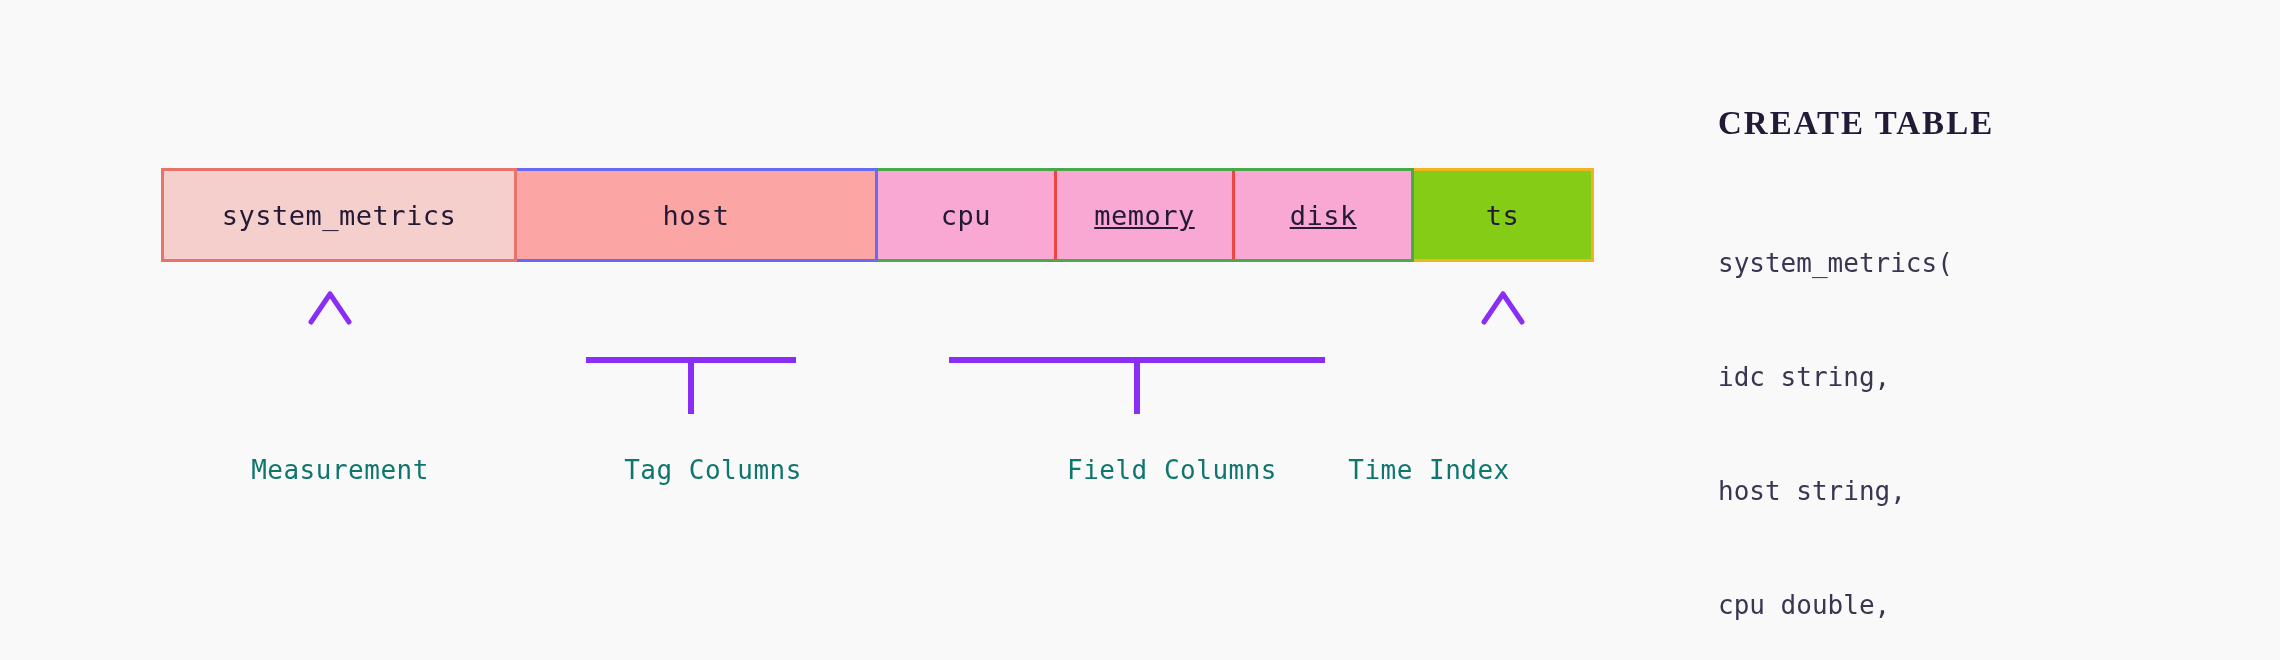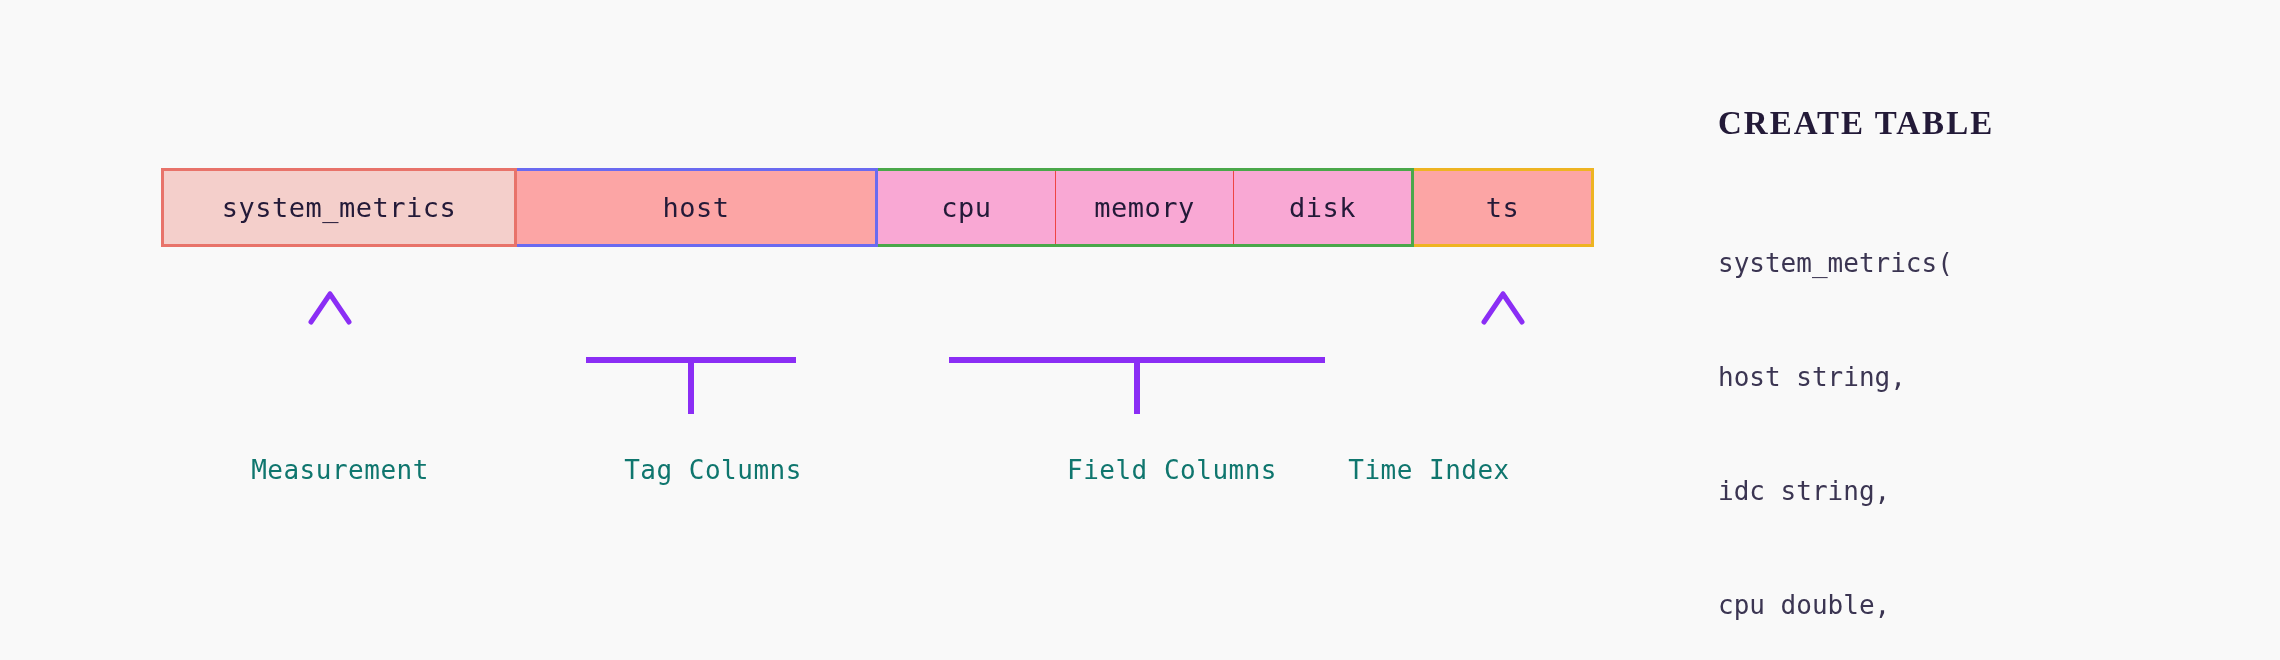--- a/index.html
+++ b/index.html
@@ -17,21 +17,21 @@
     position: relative;
     width: 2280px;
     height: 660px;
   }
 
   
   .schema-strip {
     position: absolute;
     left: 161px;
     top: 168px;
-    height: 79px;
+    height: 94px;
     display: flex;
     align-items: stretch;
   }
   .group {
     display: flex;
     align-items: stretch;
     box-sizing: border-box;
   }
   .group.measurement {
     width: 356px;
@@ -45,36 +45,36 @@
     border-left: none;
   }
   .group.field {
     width: 536px;
     background: #f9a8d4;
     border: 3px solid #4aa84a;
     border-left: none;
   }
   .group.time {
     width: 180px;
-    background: #fca5a5;
+    background: #84cc16;
     border: 3px solid #eeb422;
     border-left: none;
   }
   .cell {
     flex: 1 1 0;
     display: flex;
     align-items: center;
     justify-content: center;
     font-size: 27px;
     color: #231a38;
     letter-spacing: 0.5px;
     box-sizing: border-box;
   }
   .group.tag .cell + .cell { border-left: 3px solid #6a6af0; }
-  .group.field .cell + .cell { border-left: 1px solid #ef4444; }
+  .group.field .cell + .cell { border-left: 3px solid #ef4444; text-decoration: underline; }
 
   
   .connectors {
     position: absolute;
     left: 0;
     top: 0;
     width: 2280px;
     height: 660px;
     pointer-events: none;
   }
@@ -181,22 +181,22 @@
 
   <div class="caption" style="left:340px; top:455px;">Measurement</div>
   <div class="caption" style="left:713px; top:455px;">Tag Columns</div>
   <div class="caption" style="left:1172px; top:455px;">Field Columns</div>
   <div class="caption" style="left:1429px; top:455px;">Time Index</div>
 
   <div class="sql-panel">
     <div class="sql-title">CREATE TABLE</div>
     <div class="sql-body">
       <div class="sql-line"><span>system_metrics(</span><b></b></div>
+      <div class="sql-line"><span>idc string,</span><b></b></div>
       <div class="sql-line"><span>host string,</span><b></b></div>
-      <div class="sql-line"><span>idc string,</span><b></b></div>
       <div class="sql-line"><span>cpu double,</span><b></b></div>
       
       
       
       
     </div>
   </div>
 
 </div>
 

